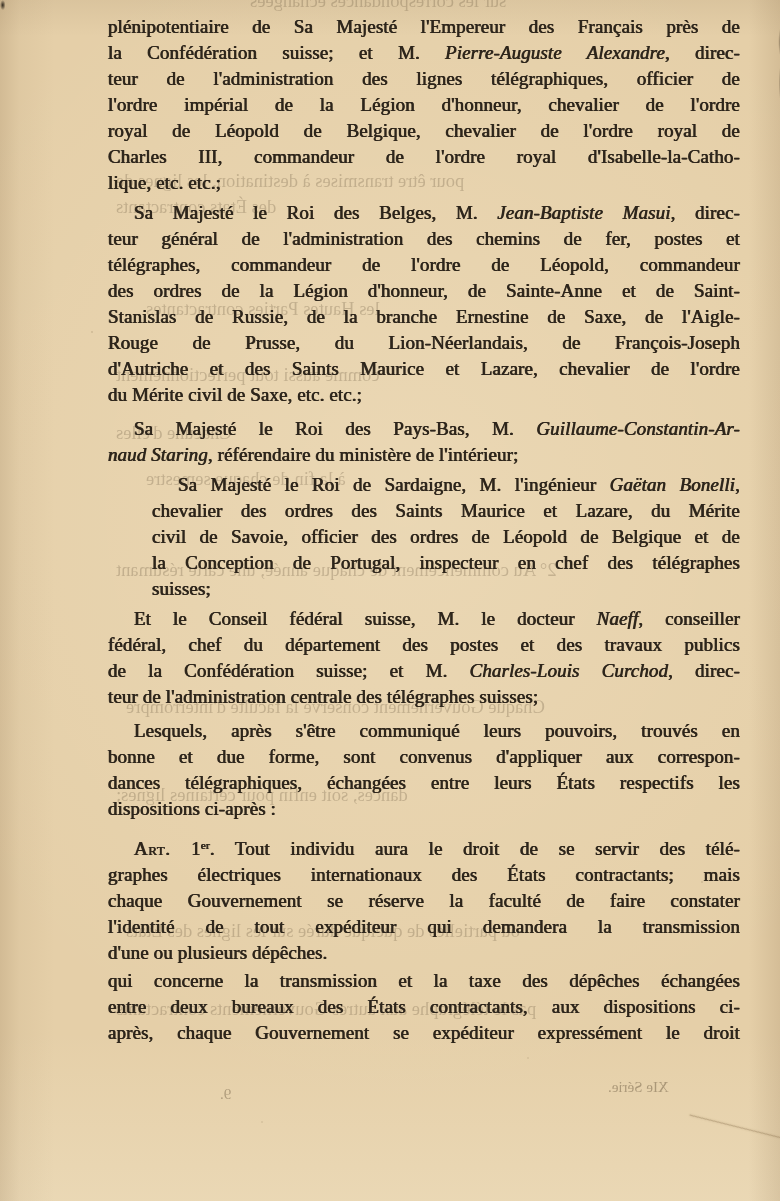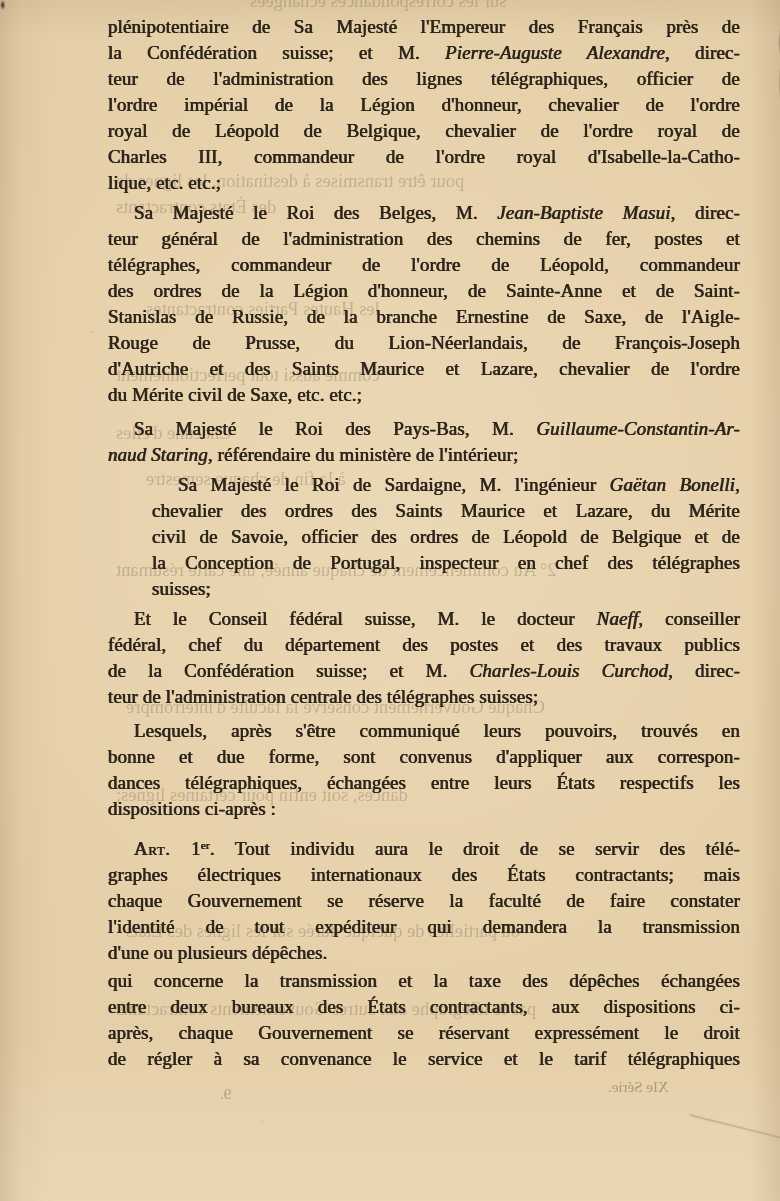--- a/index.html
+++ b/index.html
@@ -147,21 +147,20 @@
     <div class="para p6">
       <div class="line ind"><span class="sc">Art.</span> 1<sup>er</sup>. Tout individu aura le droit de se servir des télé-</div>
       <div class="line">graphes électriques internationaux des États contractants; mais</div>
       <div class="line">chaque Gouvernement se réserve la faculté de faire constater</div>
       <div class="line">l'identité de tout expéditeur qui demandera la transmission</div>
       <div class="line endline">d'une ou plusieurs dépêches.</div>
     </div>
     <div class="para p7">
       <div class="line">qui concerne la transmission et la taxe des dépêches échangées</div>
       <div class="line">entre deux bureaux des États contractants, aux dispositions ci-</div>
-      <div class="line">après, chaque Gouvernement se réservant expressément le droit</div>
-      <div class="line">de régler à sa convenance le service et le tarif télégraphiques</div>
+      <div class="line">après, chaque Gouvernement se expéditeur expressément le droit</div>
     </div>
   </div>
 
 <div class="smudge smudge-tl"></div>
 <div class="smudge smudge-r1"></div>
 <div class="smudge smudge-r2"></div>
 <div class="smudge crease"></div>
 
 </body></html>

